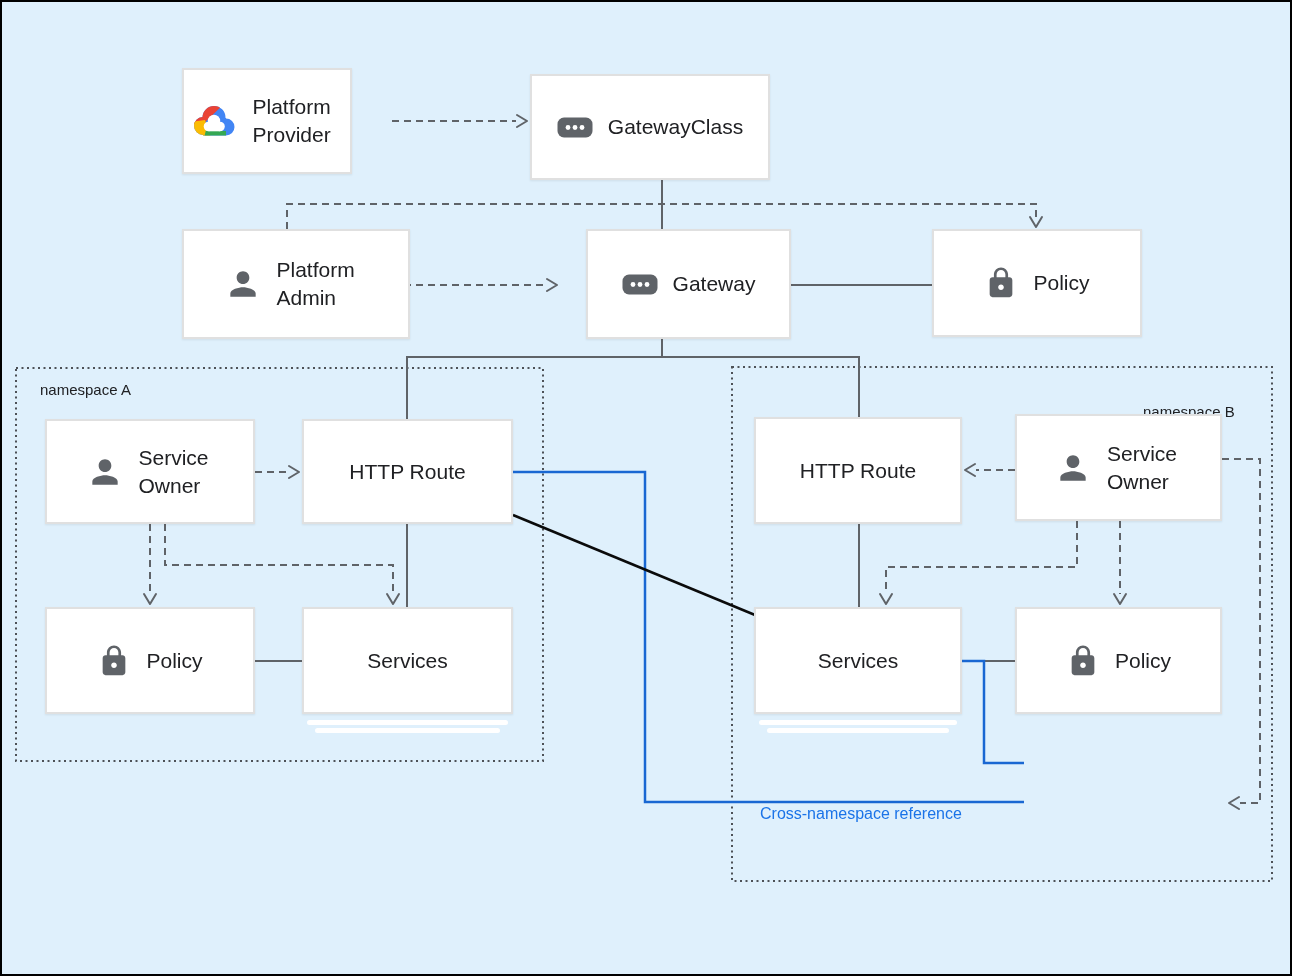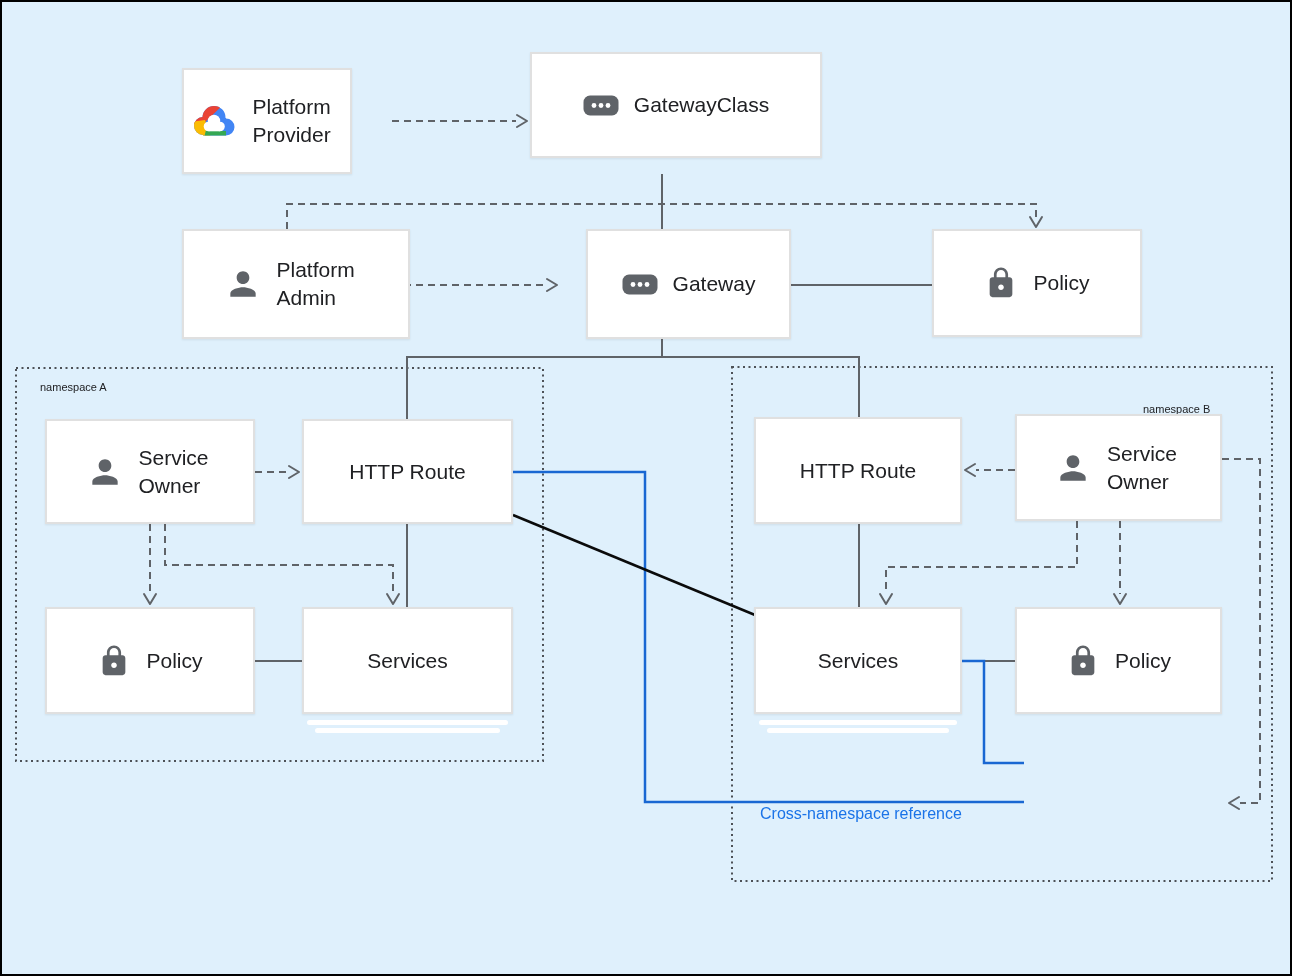--- a/index.html
+++ b/index.html
@@ -22,21 +22,21 @@
     box-sizing:border-box;
     display:flex;align-items:center;justify-content:center;
     gap:15px;
     font-size:21px;
     line-height:28px;
     color:var(--text,#202124);
   }
   .node .label{white-space:normal;}
   .node .label.wrap{display:inline-block;text-align:left;}
   .icon{display:flex;align-items:center;justify-content:center;flex:0 0 auto;}
-  .ns-label{position:absolute;font-size:11px;color:#202124;}
+  .ns-label{position:absolute;font-size:15px;color:#202124;}
   .annotation{
     position:absolute;font-size:16px;
     color:var(--annot,#1a73e8);
     white-space:nowrap;
   }
   .stack-bar{position:absolute;height:5px;background:#fff;border-radius:3px;}
   path.sg{stroke:var(--gray,#5f6368);stroke-width:2;fill:none;}
   path.dg{stroke:var(--gray,#5f6368);stroke-width:2;fill:none;stroke-dasharray:7 5;}
   path.ah{stroke:var(--gray,#5f6368);stroke-width:2;fill:none;stroke-linecap:round;stroke-linejoin:round;}
   path.bl{stroke:var(--blue,#1967d2);stroke-width:2.5;fill:none;}
@@ -120,21 +120,21 @@
           <circle cx="18.5" cy="22.5" r="4.8" fill="#fff"></circle>
           <circle cx="30" cy="22.5" r="4.8" fill="#fff"></circle>
           <circle cx="24" cy="17" r="6.2" fill="#fff"></circle>
           <rect x="18.5" y="18" width="11.5" height="9.3" fill="#fff"></rect>
         </g>
       </svg>
     </span>
     <span class="label wrap" style="width:92px;">Platform Provider</span>
   </div>
 
-  <div class="node" style="left:528px;top:50px;width:292px;height:106px;">
+  <div class="node" style="left:528px;top:72px;width:240px;height:106px;">
     <span class="icon">
       <svg width="36" height="21" viewBox="0 0 36 21">
         <rect x="0.5" y="0.5" width="35" height="20" rx="6.5" fill="#5f6368"></rect>
         <circle cx="11" cy="10.5" r="2.4" fill="#fff"></circle>
         <circle cx="18" cy="10.5" r="2.4" fill="#fff"></circle>
         <circle cx="25" cy="10.5" r="2.4" fill="#fff"></circle>
       </svg>
     </span>
     <span class="label">GatewayClass</span>
   </div>

